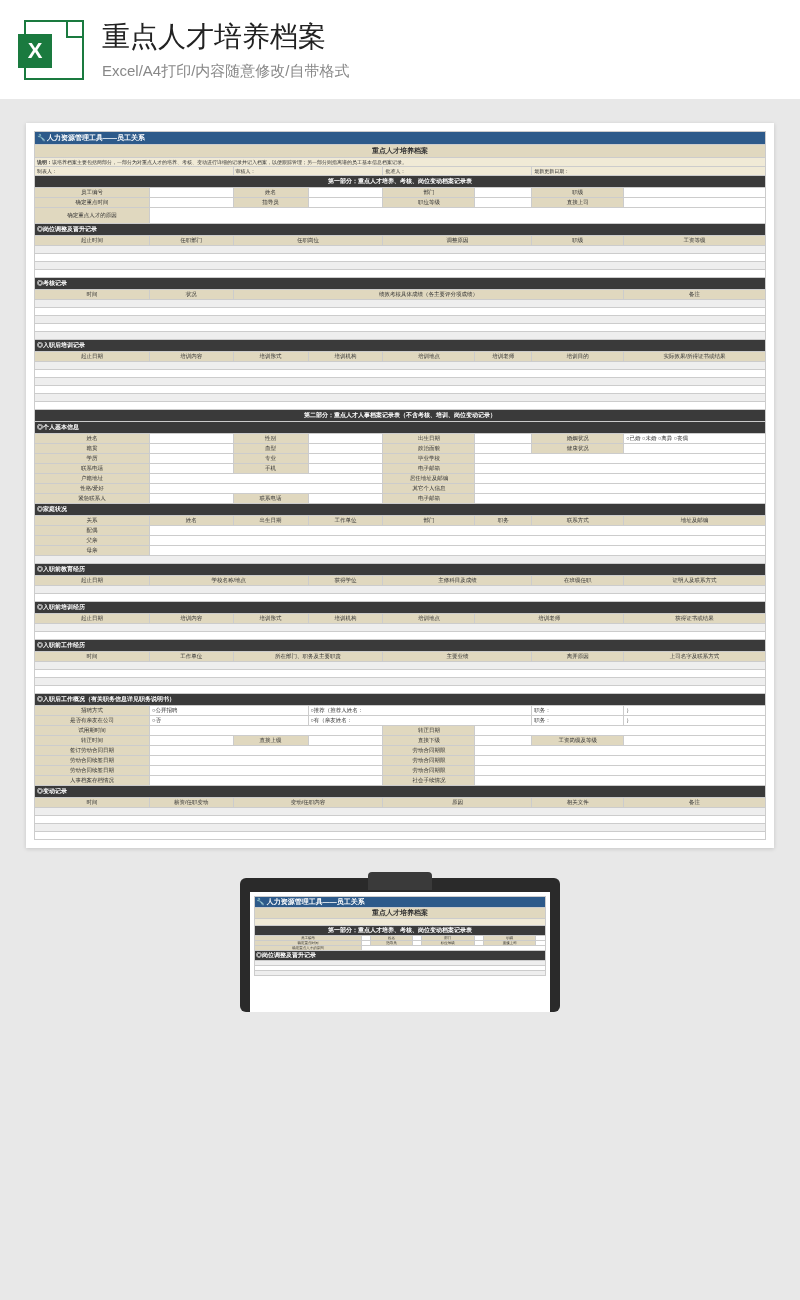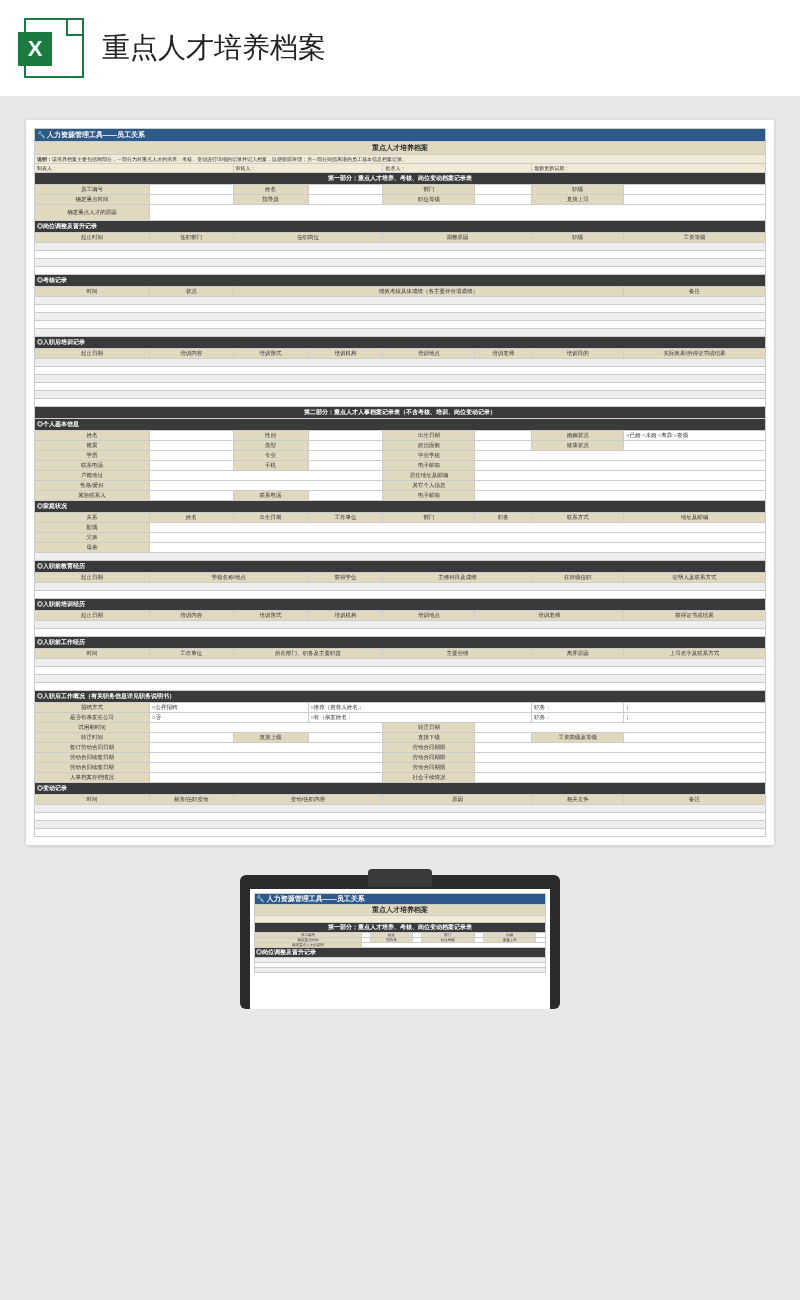--- a/index.html
+++ b/index.html
@@ -95,20 +95,21 @@
 </style>
 </head>
 <body>
 
 <div class="header-bar">
   <div class="excel-icon">
       <div class="x">X</div>
     </div>
   <div class="title-block">
     <h1>重点人才培养档案</h1>
+    <p>Excel/A4打印/内容随意修改/自带格式</p>
   </div>
 </div>
 
 <div class="preview-wrap">
 
   <div class="sheet">
     <table>
       <tbody>
           <tr class="banner">
             <td colspan="8"><span class="wrench">🔧</span><span>人力资源管理工具——员工关系</span></td>

